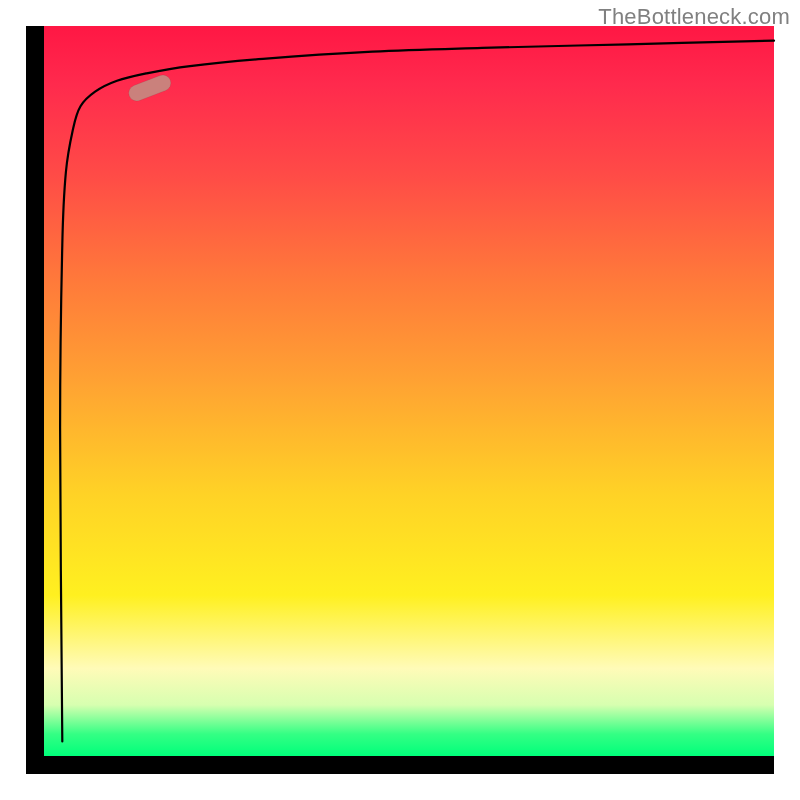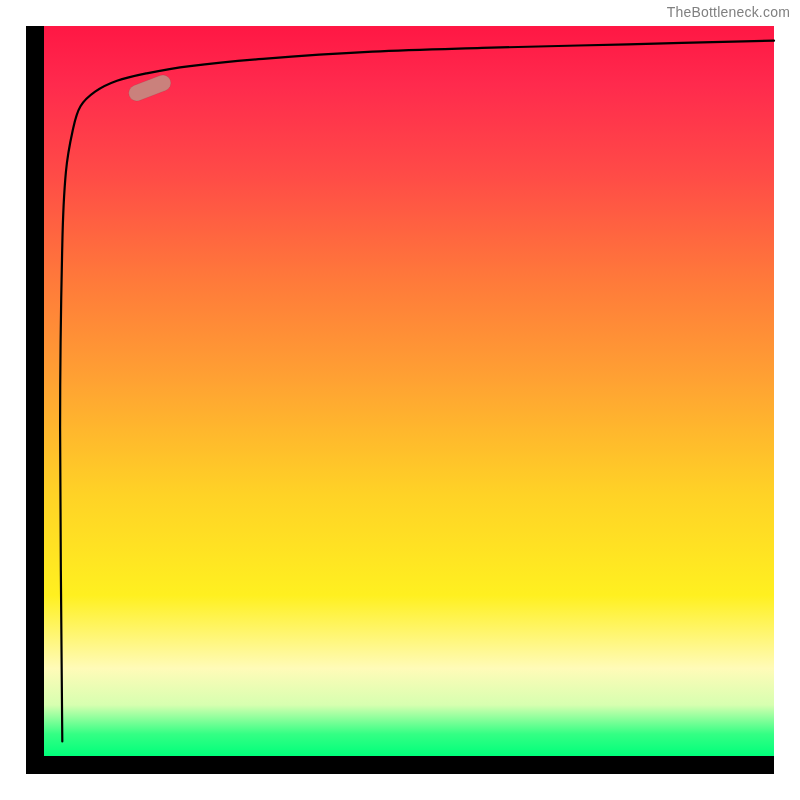--- a/index.html
+++ b/index.html
@@ -8,21 +8,21 @@
     height: 800px;
     background: #fff;
     font-family: Arial, Helvetica, sans-serif;
     position: relative;
     overflow: hidden;
   }
   .watermark {
     position: absolute;
     top: 4px;
     right: 10px;
-    font-size: 14px;
+    font-size: 22px;
     color: #808080;
     letter-spacing: 0.2px;
     z-index: 10;
   }
   .frame {
     position: absolute;
     left: 26px;
     top: 26px;
     width: 748px;
     height: 748px;

